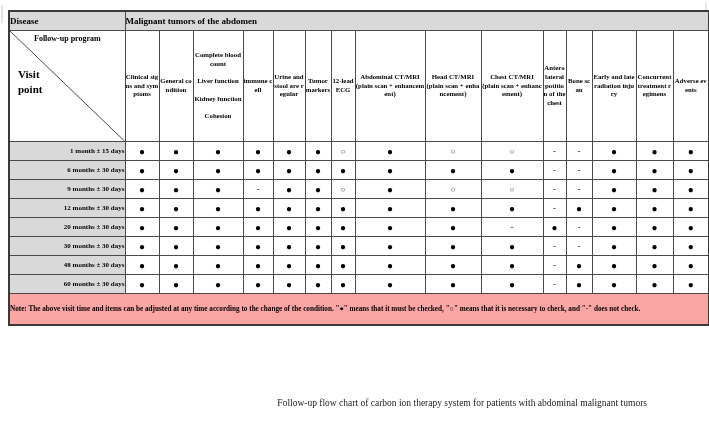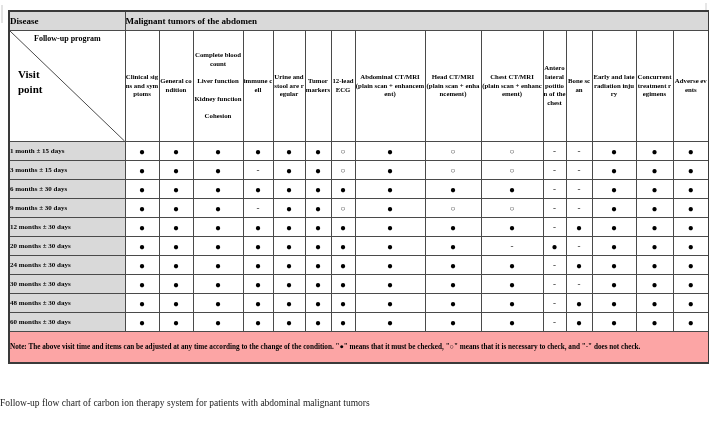--- a/index.html
+++ b/index.html
@@ -26,32 +26,32 @@
 
   
   td.diag{background:#ffffff;position:relative;}
   .diag-wrap{position:relative;width:100%;height:110px;}
   .diag-wrap svg{position:absolute;left:0;top:0;width:100%;height:100%;}
   .diag-program{position:absolute;left:24px;top:3px;font-weight:bold;font-size:8px;}
   .diag-visit{position:absolute;left:8px;top:36px;font-weight:bold;font-size:11px;
               white-space:pre-line;line-height:1.4;}
 
   
-  td.visit{background:#d9d9d9;height:18px;text-align:left;font-weight:bold;
+  td.visit{background:#d9d9d9;height:18px;text-align:right;font-weight:bold;
            font-size:7px;color:#000;}
   td.sym{background:#ffffff;text-align:center;vertical-align:middle;color:#000;}
   td.sym.dot{font-size:10px;}
   td.sym.circle{font-size:8px;color:#2a2a2a;}
   td.sym.dash{font-size:9px;font-weight:bold;color:#333;}
 
   
   td.note{background:#fca5a5;height:30px;vertical-align:middle;font-weight:bold;
           font-size:7.2px;padding:2px 5px;border-top:2px solid #3a3a3a;line-height:1.4;}
 
-  .caption{position:absolute;left:0;top:398px;width:647px;text-align:left;
+  .caption{position:absolute;left:0;top:398px;width:647px;text-align:right;
            font-size:9.5px;color:#1a1a1a;}
 </style>
 </head>
 <body>
 
 <div class="page">
 
   <div class="artifact-left"></div>
   <div class="artifact-corner"></div>
 
@@ -132,38 +132,20 @@
           <td class="sym dot">●</td>
           <td class="sym circle">○</td>
           <td class="sym circle">○</td>
           <td class="sym dash">-</td>
           <td class="sym dash">-</td>
           <td class="sym dot">●</td>
           <td class="sym dot">●</td>
           <td class="sym dot">●</td>
         </tr>
         <tr>
-          <td class="visit">3 months ± 15 days</td>
-          <td class="sym dot">●</td>
-          <td class="sym dot">●</td>
-          <td class="sym dot">●</td>
-          <td class="sym dash">-</td>
-          <td class="sym dot">●</td>
-          <td class="sym dot">●</td>
-          <td class="sym circle">○</td>
-          <td class="sym dot">●</td>
-          <td class="sym circle">○</td>
-          <td class="sym circle">○</td>
-          <td class="sym dash">-</td>
-          <td class="sym dash">-</td>
-          <td class="sym dot">●</td>
-          <td class="sym dot">●</td>
-          <td class="sym dot">●</td>
-        </tr>
-        <tr>
           <td class="visit">6 months ± 30 days</td>
           <td class="sym dot">●</td>
           <td class="sym dot">●</td>
           <td class="sym dot">●</td>
           <td class="sym dot">●</td>
           <td class="sym dot">●</td>
           <td class="sym dot">●</td>
           <td class="sym dot">●</td>
           <td class="sym dot">●</td>
           <td class="sym dot">●</td>
@@ -217,38 +199,20 @@
           <td class="sym dot">●</td>
           <td class="sym dot">●</td>
           <td class="sym dot">●</td>
           <td class="sym dot">●</td>
           <td class="sym dot">●</td>
           <td class="sym dot">●</td>
           <td class="sym dot">●</td>
           <td class="sym dash">-</td>
           <td class="sym dot">●</td>
           <td class="sym dash">-</td>
-          <td class="sym dot">●</td>
-          <td class="sym dot">●</td>
-          <td class="sym dot">●</td>
-        </tr>
-        <tr>
-          <td class="visit">24 months ± 30 days</td>
-          <td class="sym dot">●</td>
-          <td class="sym dot">●</td>
-          <td class="sym dot">●</td>
-          <td class="sym dot">●</td>
-          <td class="sym dot">●</td>
-          <td class="sym dot">●</td>
-          <td class="sym dot">●</td>
-          <td class="sym dot">●</td>
-          <td class="sym dot">●</td>
-          <td class="sym dot">●</td>
-          <td class="sym dash">-</td>
-          <td class="sym dot">●</td>
           <td class="sym dot">●</td>
           <td class="sym dot">●</td>
           <td class="sym dot">●</td>
         </tr>
         <tr>
           <td class="visit">30 months ± 30 days</td>
           <td class="sym dot">●</td>
           <td class="sym dot">●</td>
           <td class="sym dot">●</td>
           <td class="sym dot">●</td>

